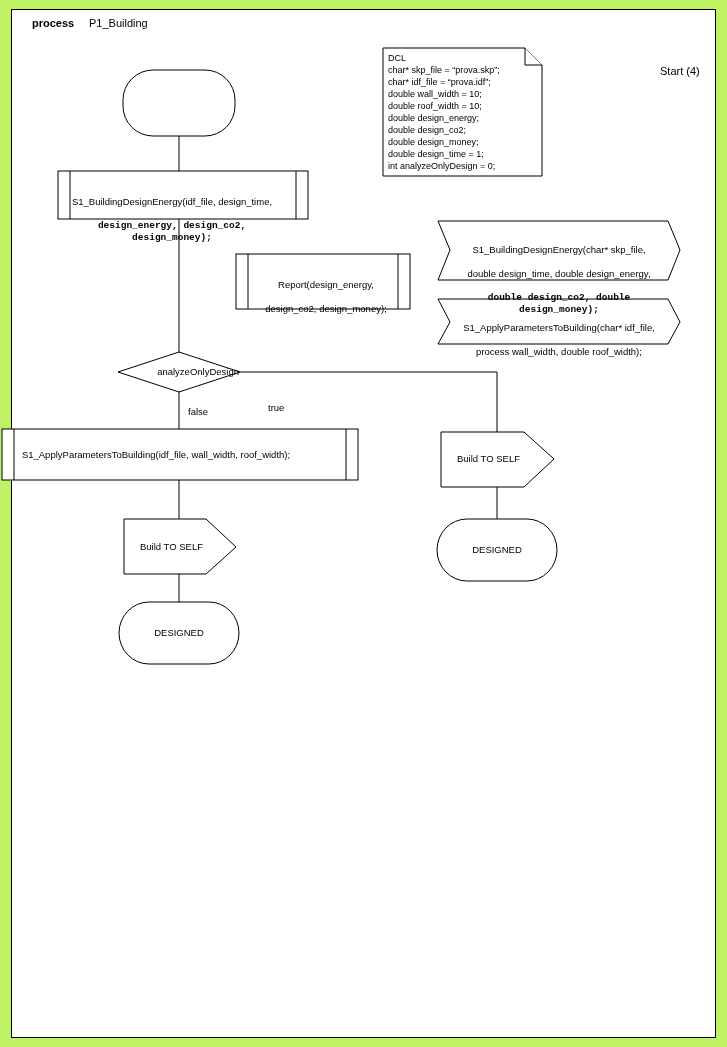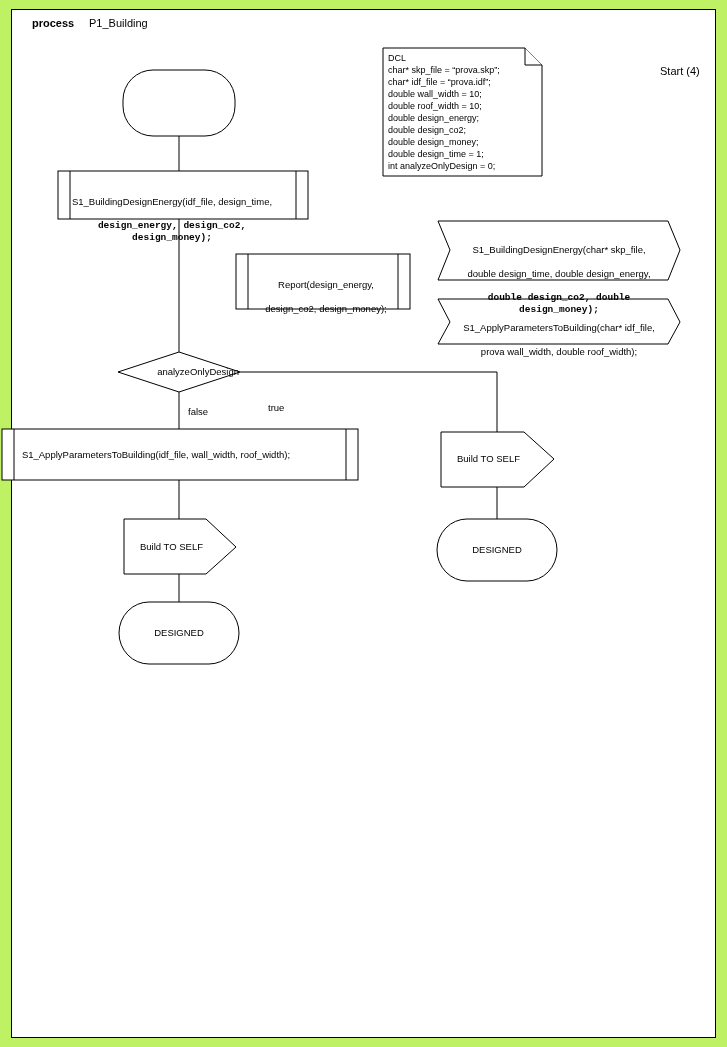--- a/index.html
+++ b/index.html
@@ -204,16 +204,16 @@
 int analyzeOnlyDesign = 0;</div>
 
   <div class="lbl" style="left:452px; top:232px; width:214px;">
     <div>S1_BuildingDesignEnergy(char* skp_file,</div>
     <div>double design_time, double design_energy,</div>
     <div class="bld">double design_co2, double design_money);</div>
   </div>
 
   <div class="lbl" style="left:452px; top:310px; width:214px;">
     <div>S1_ApplyParametersToBuilding(char* idf_file,</div>
-    <div>prova wall_width, double roof_width);</div>
+    <div>process wall_width, double roof_width);</div>
   </div>
 
 </div>
 
 </body></html>

